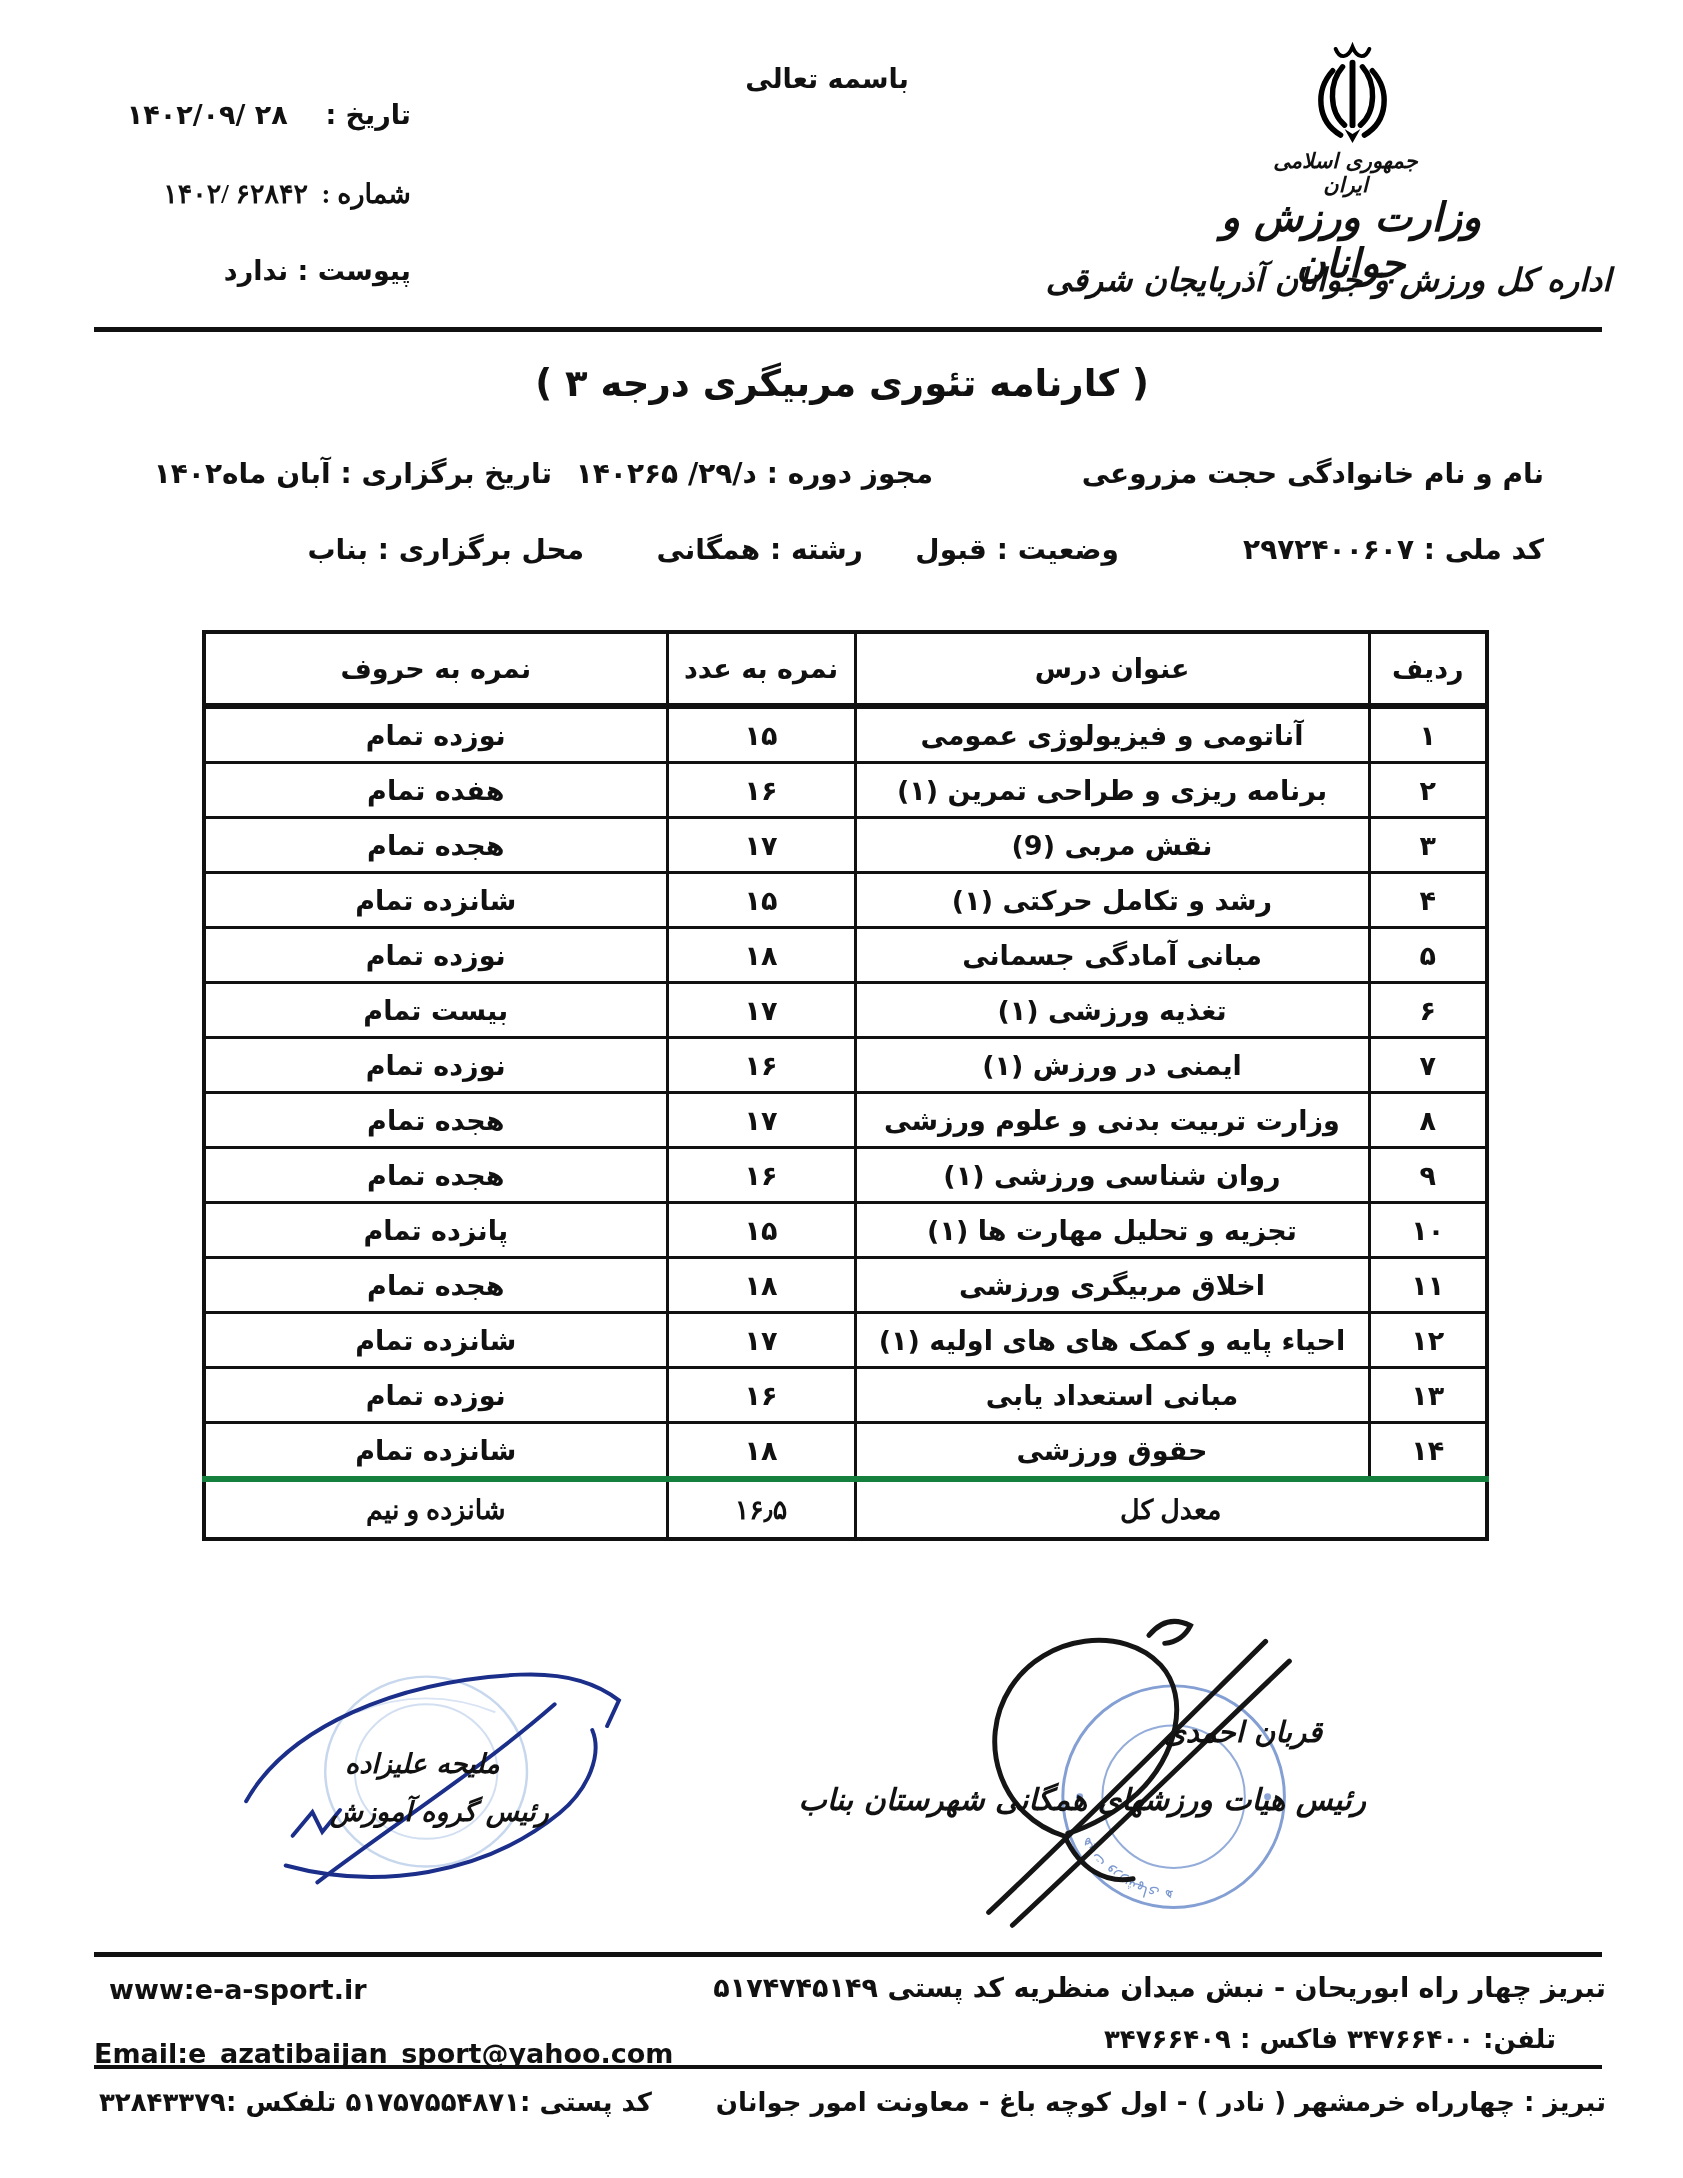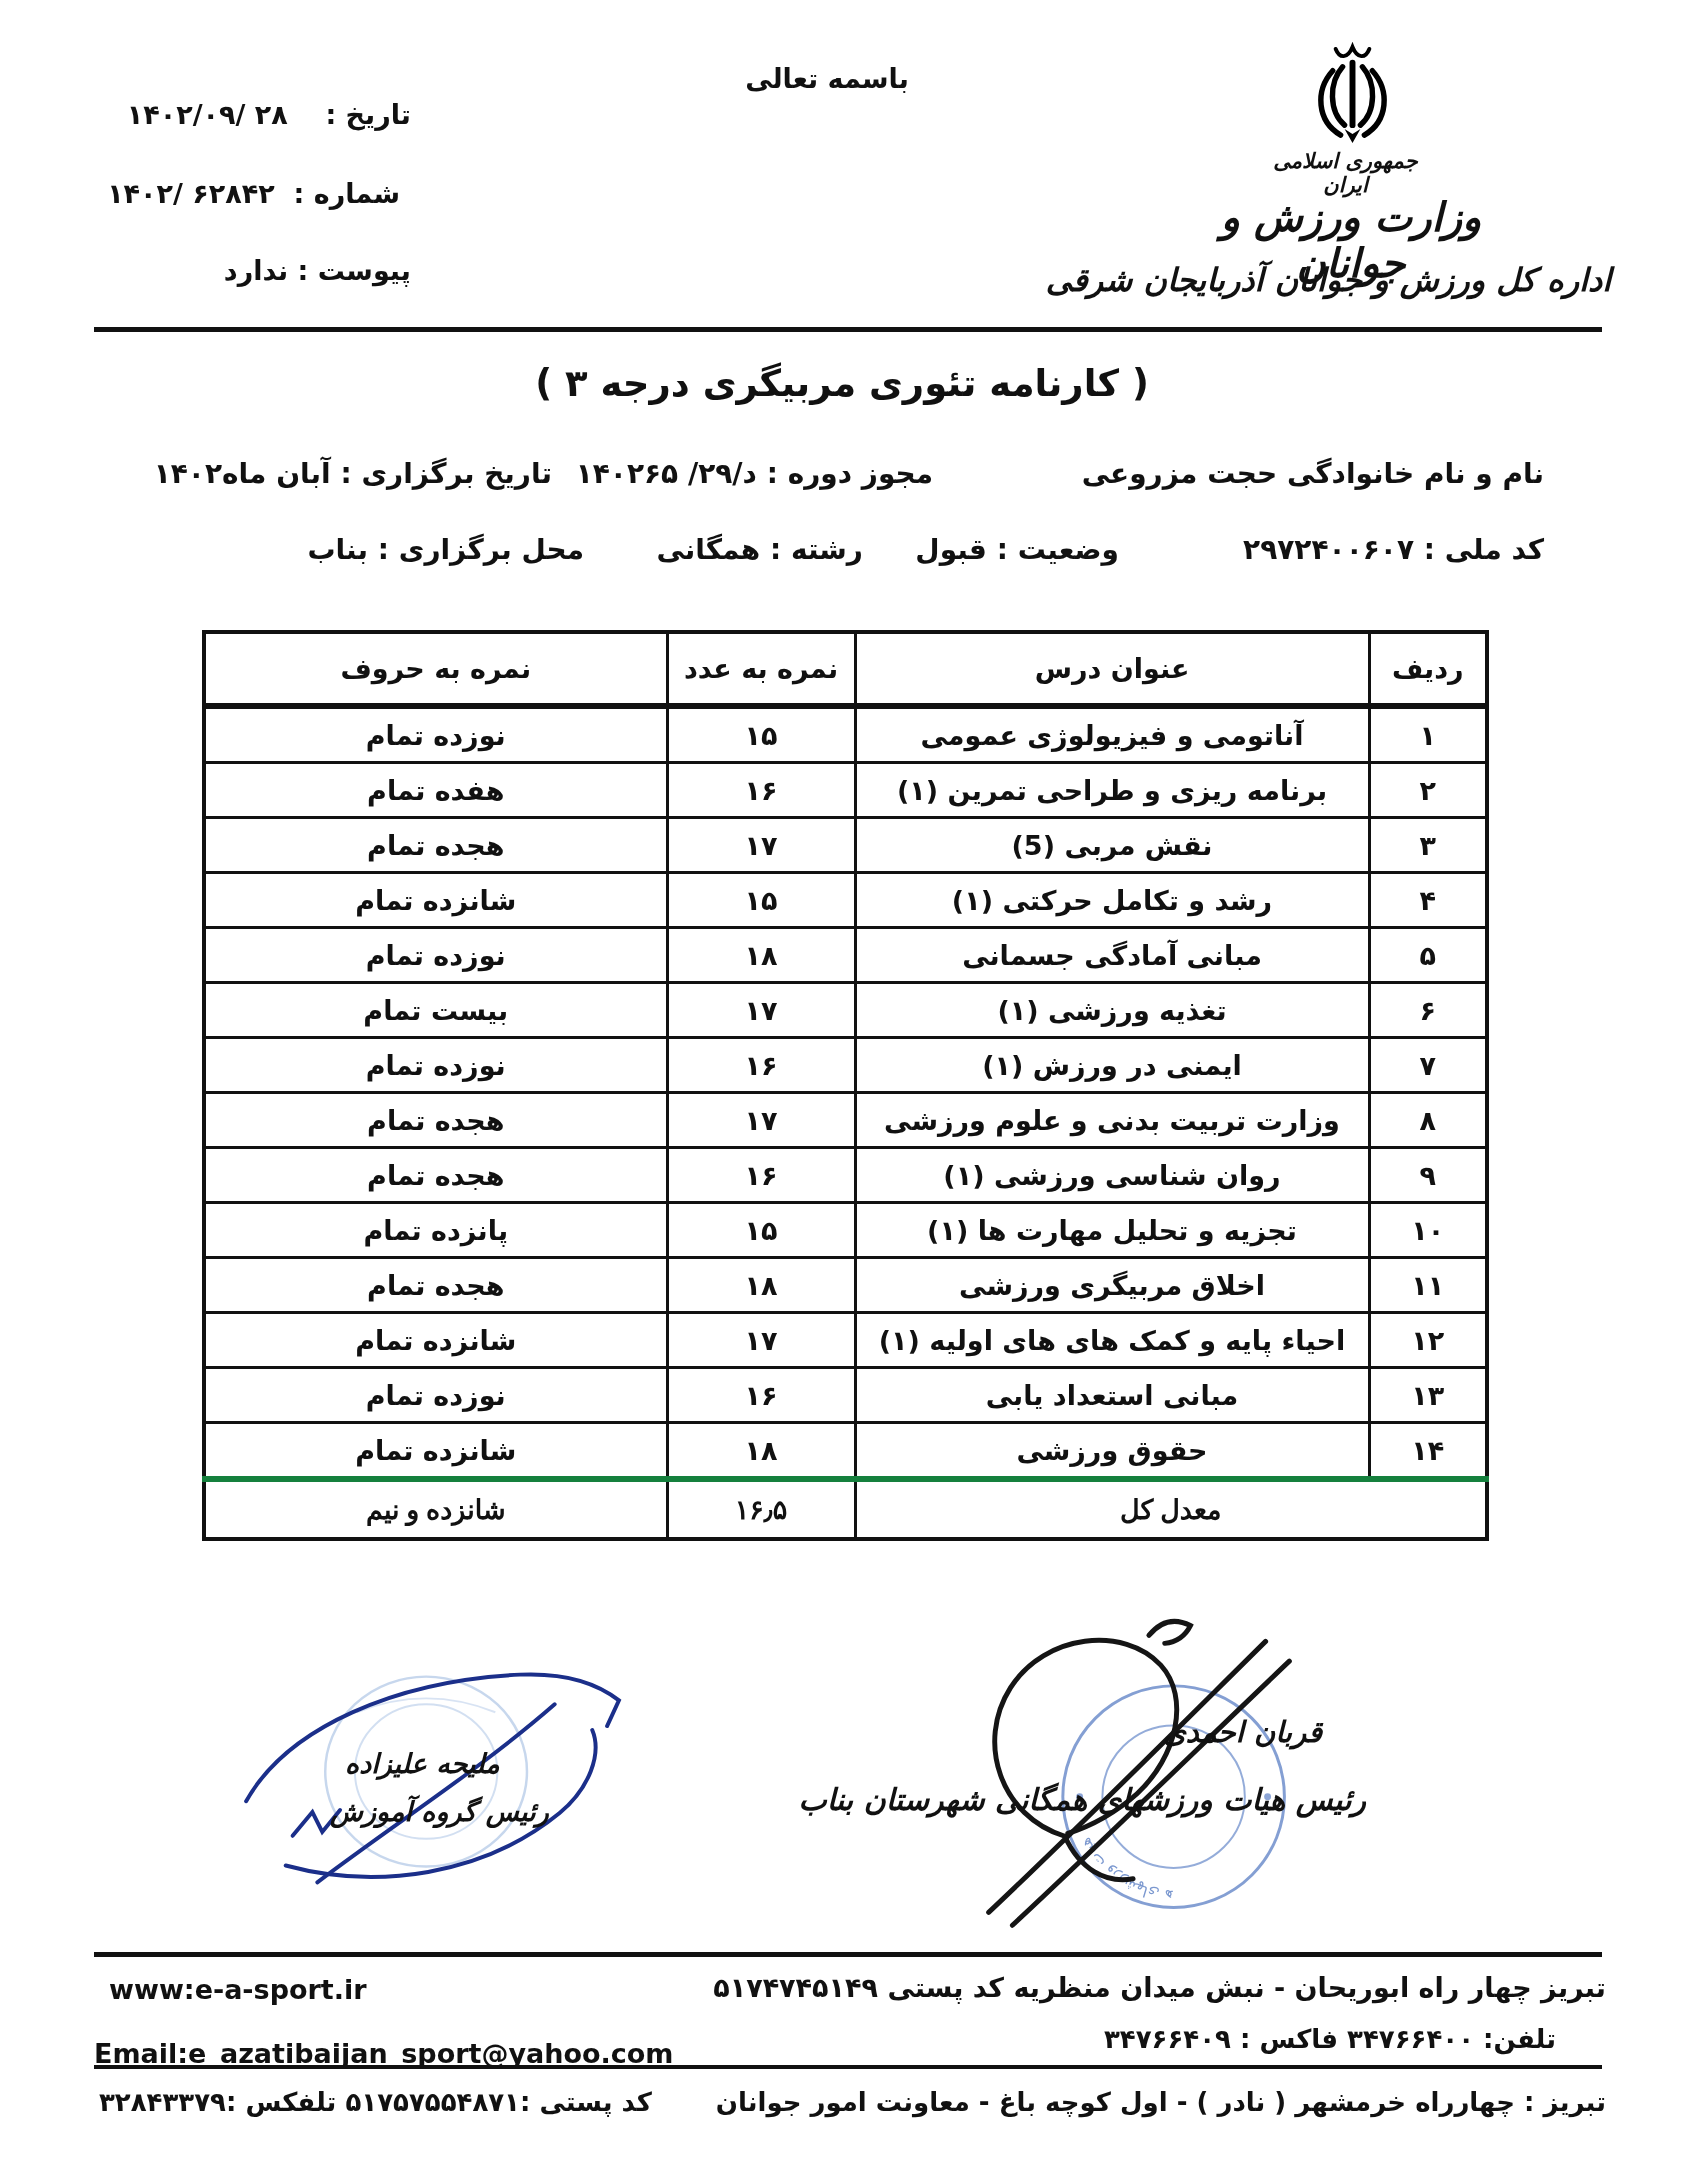--- a/index.html
+++ b/index.html
@@ -39,21 +39,21 @@
 </style>
 </head>
 <body>
 
 <div class="page">
 
   <div class="meta-line" style="top:99px;left:99px;width:312px;">
     <span>تاریخ :</span>&nbsp;&nbsp;&nbsp;
     <span class="ltr">۱۴۰۲/۰۹/ ۲۸</span>
   </div>
-  <div class="meta-line" style="top:178px;left:88px;width:312px;">
+  <div class="meta-line" style="top:178px;left:99px;width:312px;font-family:Liberation Serif, serif;">
     <span>شماره :</span>&nbsp;
     <span class="ltr">۱۴۰۲/ ۶۲۸۴۲</span>
   </div>
   <div class="meta-line" style="top:255px;left:99px;width:312px;">پیوست : ندارد</div>
 
   <div class="abs b center" style="top:63px;left:713px;width:228px;font-size:27px;">باسمه تعالی</div>
 
   <svg class="abs" style="top:36px;left:1305px;" width="95" height="111" viewBox="0 0 96 112" aria-hidden="true">
     <g stroke="#000" fill="none" stroke-linecap="round">
       <path d="M31 13 C35 23 43 23 48 11 C53 23 61 23 65 13" stroke-width="4"></path>
@@ -106,21 +106,21 @@
             <td>نوزده تمام</td>
           </tr>
           <tr>
             <td>۲</td>
             <td>برنامه ریزی و طراحی تمرین (۱)</td>
             <td>۱۶</td>
             <td>هفده تمام</td>
           </tr>
           <tr>
             <td>۳</td>
-            <td>نقش مربی (5)</td>
+            <td>نقش مربی (9)</td>
             <td>۱۷</td>
             <td>هجده تمام</td>
           </tr>
           <tr>
             <td>۴</td>
             <td>رشد و تکامل حرکتی (۱)</td>
             <td>۱۵</td>
             <td>شانزده تمام</td>
           </tr>
           <tr>

